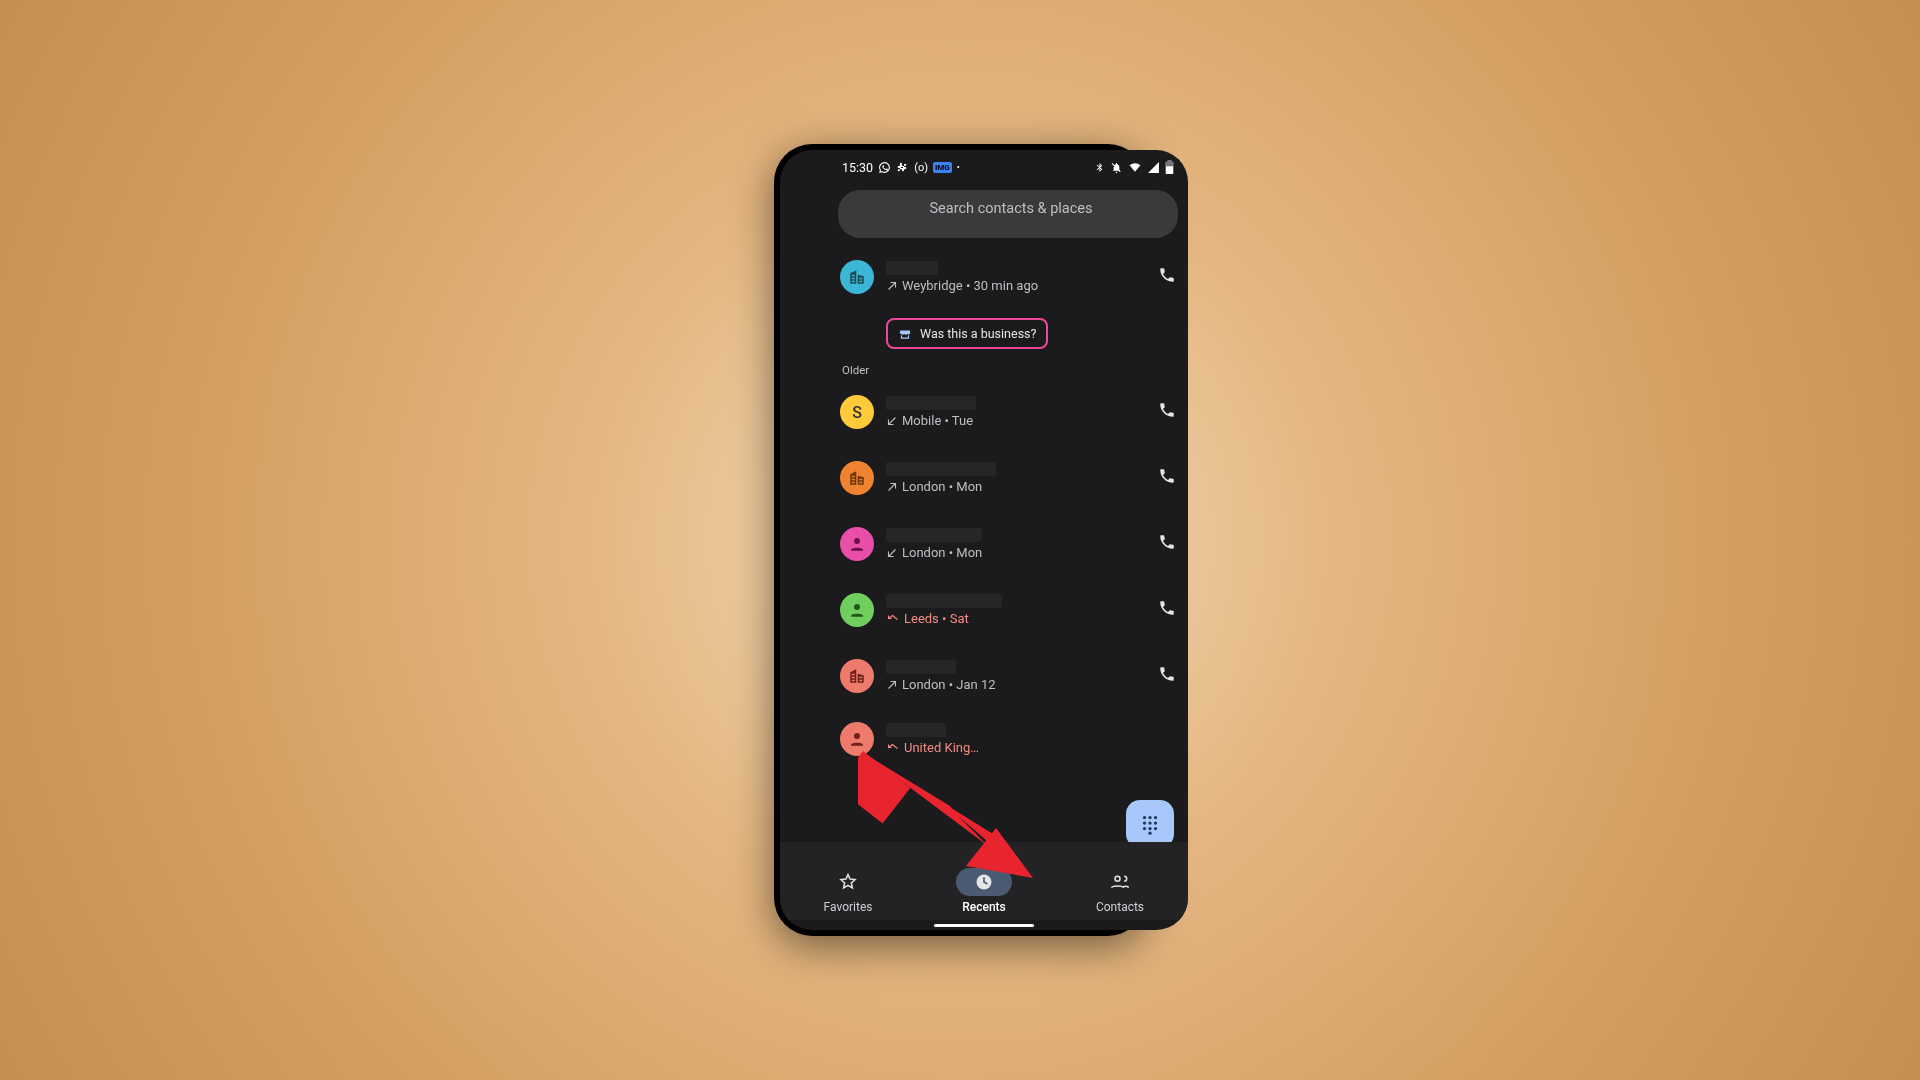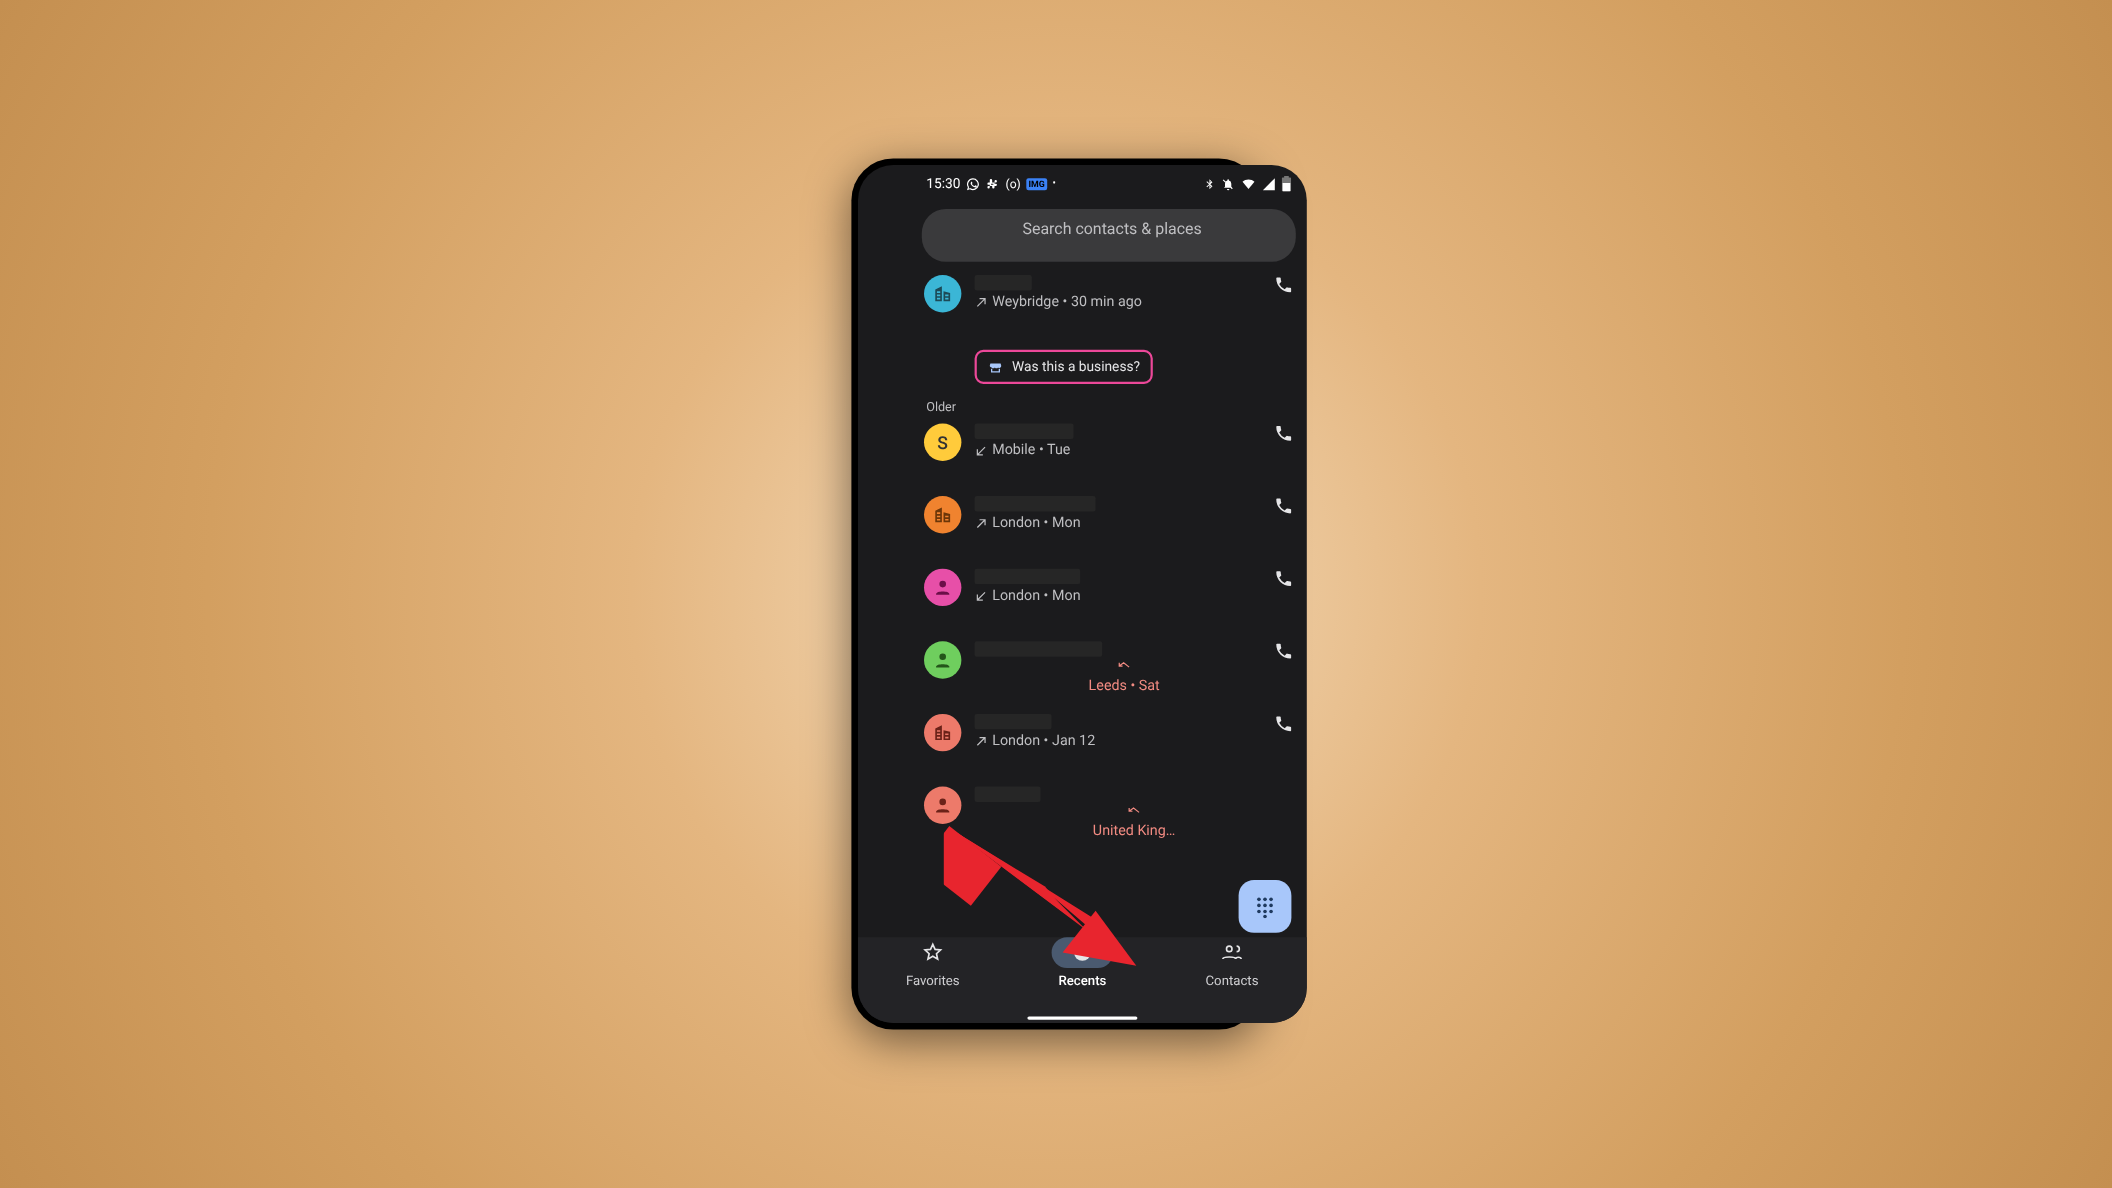--- a/index.html
+++ b/index.html
@@ -5,31 +5,31 @@
   html,body{margin:0;padding:0;width:1920px;height:1080px;overflow:hidden;font-family:Roboto,Arial,sans-serif;}
   .bg{width:1920px;height:1080px;background:radial-gradient(circle at 50% 50%, #f5dcbb 0%, #e4b680 35%, #d39f60 70%, #c48f50 100%);display:flex;align-items:center;justify-content:center;}
   .phone{width:360px;height:780px;background:#000;border-radius:38px;padding:6px;box-shadow:0 10px 40px rgba(0,0,0,.5);position:relative;}
   .screen{width:100%;height:100%;background:#1b1b1d;border-radius:32px;overflow:hidden;position:relative;color:#e5e5e7;padding-left:48px;}
   .status{height:26px;display:flex;align-items:center;justify-content:space-between;padding:4px 14px 0;font-size:12.5px;color:#fff;}
   .status .left,.status .right{display:flex;align-items:center;gap:5px;}
   .status .right svg{fill:#fff;}
   .sbox{margin:10px 10px 6px;height:48px;background:#3a3a3c;border-radius:22px;display:flex;align-items:center;padding:0 8px 0 14px;gap:10px;flex-direction:column;}
   .sbox .ph{flex:1;color:#bfbfc2;font-size:14.5px;}
   .section{font-size:11.5px;color:#bfbfc2;padding:8px 14px 2px;}
-  .row{display:flex;align-items:flex-start;padding:6px 12px;min-height:54px;}
+  .row{display:flex;align-items:center;padding:6px 12px;min-height:54px;}
   .av{width:34px;height:34px;border-radius:50%;flex:0 0 34px;display:flex;align-items:center;justify-content:center;color:#333;font-weight:500;font-size:16px;}
   .mid{flex:1;padding-left:12px;display:flex;flex-direction:column;gap:3px;}
   .name-redacted{width:52px;height:14px;background:#262626;border-radius:2px;}
   .meta{font-size:13px;color:#bfbfc2;display:flex;align-items:center;gap:4px;}
-  .meta.red{color:#f28b82;flex-direction:column;}
+  .meta.red{color:#f28b82;}
   .meta svg{fill:currentColor;}
   .call-btn svg{fill:#e5e5e7;}
   .chip{margin:8px 0 6px 58px;border:2px solid #ec4899;border-radius:8px;padding:6px 10px;display:inline-flex;align-items:center;gap:8px;font-size:12.5px;color:#e5e5e7;}
   .fab{position:absolute;right:14px;bottom:82px;width:48px;height:48px;background:#a8c7fa;border-radius:14px;display:flex;align-items:center;justify-content:center;}
-  .nav{position:absolute;bottom:0;left:0;right:0;height:72px;background:#232326;display:flex;align-items:flex-start;justify-content:space-around;padding-bottom:6px;}
+  .nav{position:absolute;bottom:10px;left:0;right:0;height:72px;background:#232326;display:flex;align-items:flex-end;justify-content:space-around;padding-bottom:6px;}
   .nav .item{display:flex;flex-direction:column;align-items:center;gap:4px;font-size:12px;color:#cfcfd2;}
   .nav .pill{width:56px;height:28px;border-radius:14px;display:flex;align-items:center;justify-content:center;}
   .nav .pill.active{background:#4a5a70;}
   .nav svg{fill:#e5e5e7;}
   .home-ind{position:absolute;bottom:3px;left:50%;transform:translateX(-50%);width:100px;height:3.5px;background:#fff;border-radius:3px;}
   .arrow{position:absolute;pointer-events:none;}
   .side-btn{position:absolute;right:-3px;width:3px;background:#3a3a3a;border-radius:2px;}
 </style>
 </head>
 <body>

